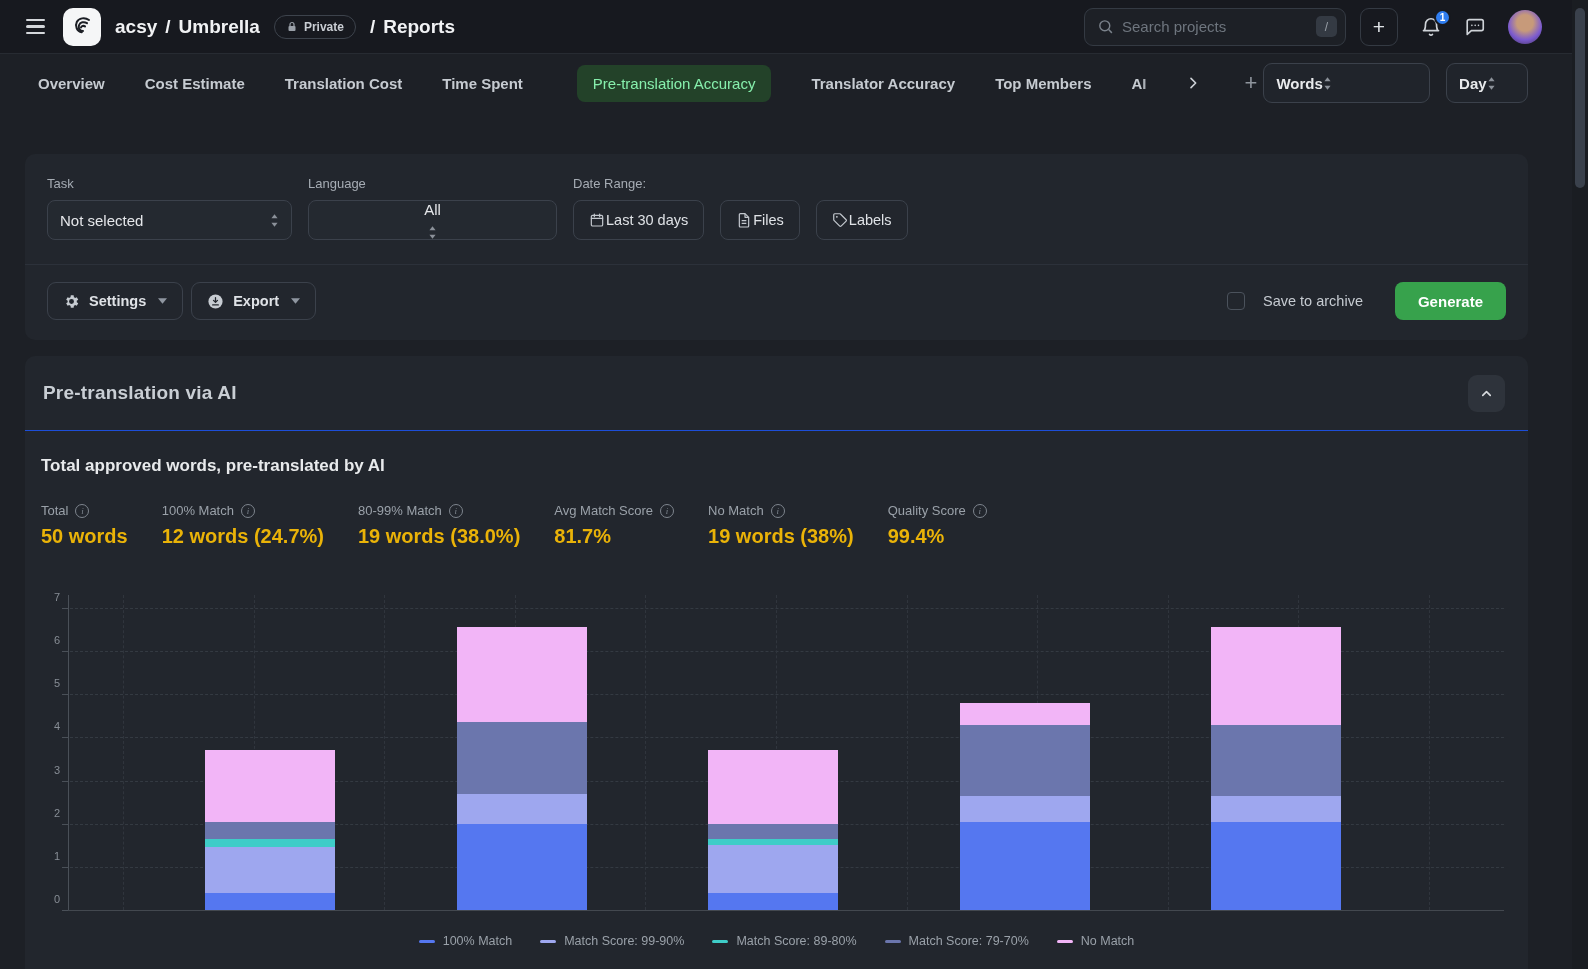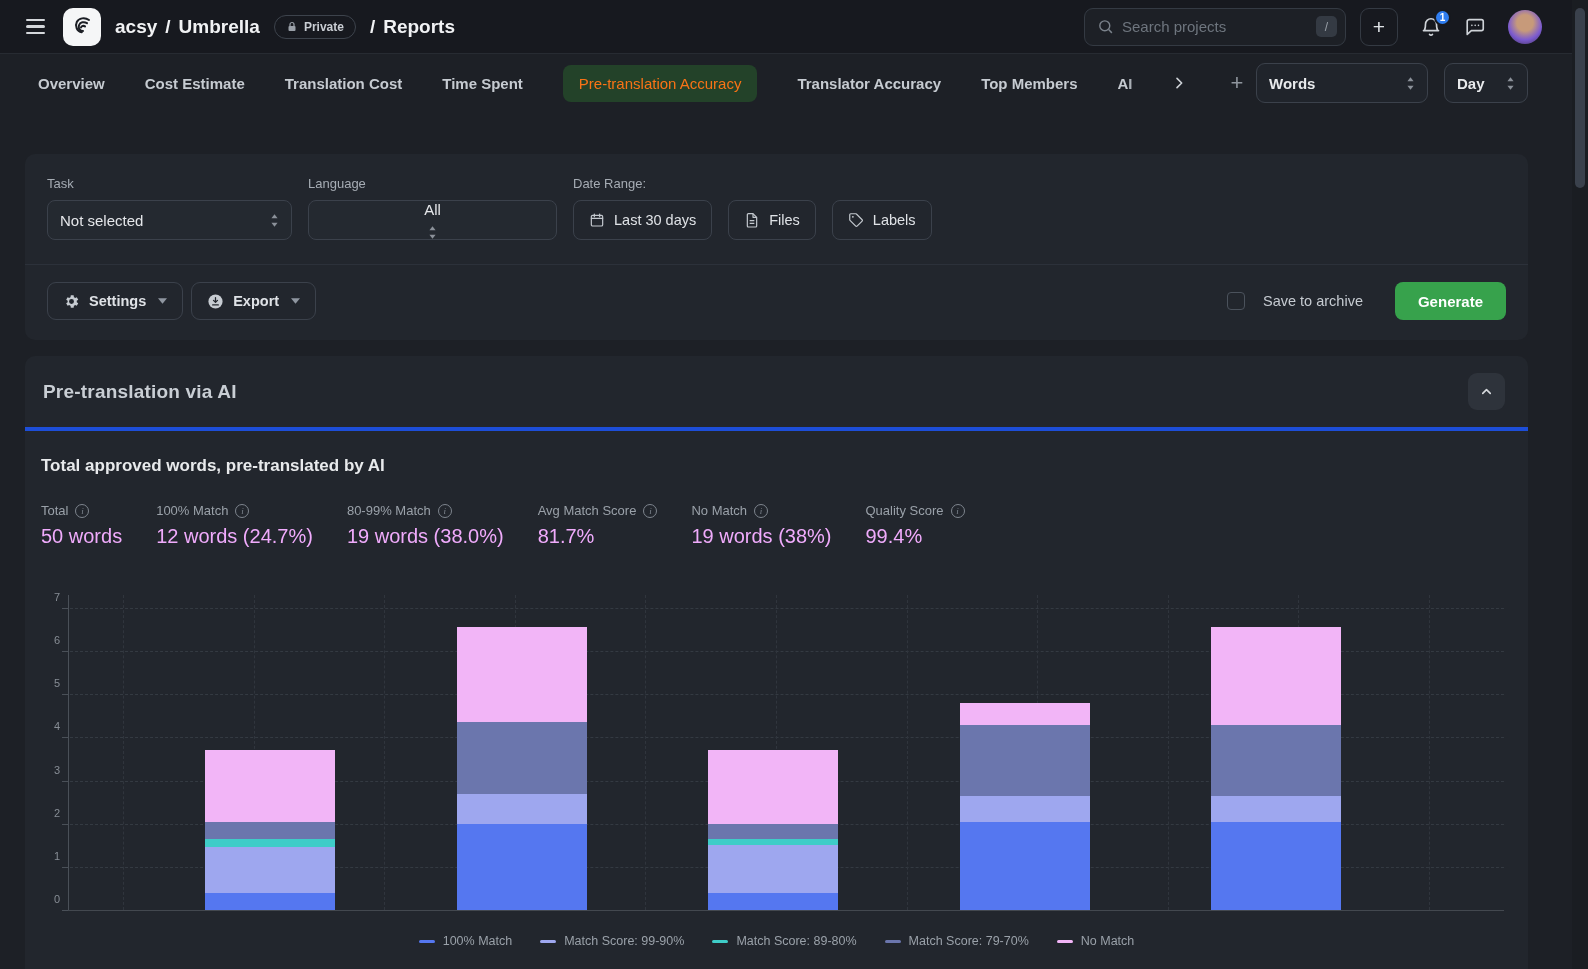--- a/index.html
+++ b/index.html
@@ -31,64 +31,64 @@
   .bell svg{width:22px;height:22px;color:#cfd3d8;}
   .badge{position:absolute;top:-5px;right:-7px;min-width:17px;height:17px;background:#2f7df0;border:2px solid #17191f;border-radius:9px;color:#fff;font-size:10px;font-weight:700;display:flex;align-items:center;justify-content:center;padding:0 3px;}
   .chat{padding:2px;cursor:pointer;margin-left:4px;}
   .chat svg{width:22px;height:22px;color:#cfd3d8;}
   .avatar{width:34px;height:34px;border-radius:50%;margin-left:6px;cursor:pointer;background:radial-gradient(circle at 50% 38%, #c79a7a 0 30%, #7c5bd0 62%, #3c2f52 100%);}
 
   
   .tabbar{display:flex;align-items:center;height:58px;padding:0 60px 0 38px;}
   .tabs{display:flex;align-items:center;gap:40px;}
   .tab{font-size:15px;color:#c6cbd1;cursor:pointer;white-space:nowrap;font-weight:bold;}
-  .tab.active{background:#234229;color:#f97316;font-weight:500;padding:10px 16px;border-radius:8px;}
+  .tab.active{background:#234229;color:#86efac;font-weight:500;padding:10px 16px;border-radius:8px;margin-left:14px;}
   .tab.truncated{width:25px;overflow:hidden;-webkit-mask-image:linear-gradient(90deg,#000 40%,transparent);mask-image:linear-gradient(90deg,#000 40%,transparent);}
   .tab-nav{background:none;border:none;color:#ced2d7;cursor:pointer;margin-left:24px;padding:4px;}
   .tab-nav svg{width:16px;height:16px;}
   .tab-add{background:none;border:none;color:#8f959d;font-size:22px;cursor:pointer;margin-left:34px;padding:2px 6px;}
-  .sel{height:40px;border:1px solid #3b414b;border-radius:9px;background:#20242b;display:flex;align-items:center;justify-content:space-between;padding:0 12px;font-size:15px;font-weight:600;color:#e8eaec;cursor:pointer;}
+  .sel{height:40px;border:1px solid #3b414b;border-radius:9px;background:#20242b;display:flex;align-items:center;justify-content:flex-start;padding:0 12px;font-size:15px;font-weight:600;color:#e8eaec;cursor:pointer;}
   .sel .updown{width:9px;height:13px;color:#8b9199;}
   .sel-words{width:172px;margin-left:auto;}
   .sel-day{width:84px;margin-left:16px;}
 
   
   .card{width:1503px;margin-left:25px;background:#22262d;border-radius:10px;}
   .filter-card{margin-top:42px;}
   .frow1{display:flex;align-items:flex-end;gap:16px;padding:22px 22px 24px;}
   .fgroup{display:flex;flex-direction:column;gap:9px;}
   .flabel{font-size:13px;color:#a6acb4;}
   .fsel{width:245px;height:40px;border:1px solid #3b414b;border-radius:8px;background:#242930;display:flex;align-items:center;justify-content:space-between;padding:0 12px;font-size:15px;color:#e5e7ea;cursor:pointer;}
   .fsel .updown{width:9px;height:13px;color:#8b9199;}
   .fsel-lang{width:249px;flex-direction:column;}
   .drbtns{display:flex;gap:16px;}
-  .fbtn{height:40px;border:1px solid #3b414b;border-radius:8px;background:transparent;color:#dfe2e6;font-size:14.5px;font-family:inherit;display:flex;align-items:center;gap:9px;padding:0 15px;cursor:pointer;text-align:center;}
+  .fbtn{height:40px;border:1px solid #3b414b;border-radius:8px;background:transparent;color:#dfe2e6;font-size:14.5px;font-family:inherit;display:flex;align-items:center;gap:1px;padding:0 15px;cursor:pointer;text-align:center;}
   .fbtn svg{width:16px;height:16px;color:#c3c8ce;}
   .fdivider{height:1px;background:#2c313a;}
   .frow2{display:flex;align-items:center;gap:8px;padding:17px 22px 20px;}
   .tbtn{height:38px;border:1px solid #3b414b;border-radius:9px;background:transparent;color:#dfe2e6;font-size:14.5px;font-weight:600;font-family:inherit;display:flex;align-items:center;gap:9px;padding:0 15px;cursor:pointer;}
   .tbtn svg.lead{width:17px;height:17px;color:#c7ccd2;}
   .tbtn svg.caret{width:9px;height:6px;color:#8f96a0;margin-left:3px;}
   .frow2 .spacer{flex:1;}
   .chk{width:18px;height:18px;border:1.5px solid #4b525c;border-radius:4px;background:transparent;cursor:pointer;}
   .chklabel{font-size:14.5px;color:#c6cbd1;margin-left:10px;margin-right:24px;cursor:pointer;}
   .genbtn{height:38px;border:none;border-radius:8px;background:#37a24c;color:#fff;font-size:15px;font-weight:700;font-family:inherit;padding:0 23px;cursor:pointer;}
 
   
   .chart-card{margin-top:16px;height:660px;overflow:hidden;}
-  .chead{height:75px;display:flex;align-items:center;padding:0 23px 0 18px;border-bottom:4px solid #1d4ed8;}
+  .chead{height:75px;display:flex;align-items:center;padding:0 23px 0 18px;border-bottom:1px solid #1d4ed8;}
   .ctitle{font-size:19px;font-weight:700;color:#c9ced4;letter-spacing:.2px;}
   .collapse{margin-left:auto;width:37px;height:37px;border:none;border-radius:9px;background:#2e333b;color:#d6d9dd;display:flex;align-items:center;justify-content:center;cursor:pointer;}
   .collapse svg{width:15px;height:15px;}
   .cbody{padding:25px 16px 0 16px;}
   .section-title{font-size:17px;font-weight:700;color:#e8eaec;}
   .stats{display:flex;gap:34px;margin-top:27px;}
   .stat-label{display:flex;align-items:center;gap:7px;font-size:13px;color:#9aa1a9;white-space:nowrap;}
   .info{width:14px;height:14px;border:1px solid #7e858e;border-radius:50%;color:#7e858e;font-size:9px;font-style:italic;font-family:"Liberation Serif",serif;display:inline-flex;align-items:center;justify-content:center;flex:none;}
-  .stat-value{font-size:20px;color:#f0abfc;margin-top:7px;white-space:nowrap;}
+  .stat-value{font-size:20px;color:#eab308;margin-top:7px;white-space:nowrap;font-weight:bold;}
 
   .plot{position:relative;height:330px;margin:33px 8px 0 27px;}
   .yaxis{position:absolute;left:0;top:14px;bottom:0;width:1px;background:#4a5058;}
   .baseline{position:absolute;left:-6px;right:0;bottom:0;height:1px;background:#43484f;}
   .hgrid{position:absolute;left:2px;right:0;height:0;border-top:1px dashed #343a42;}
   .vgrid{position:absolute;top:14px;bottom:1px;width:0;border-left:1px dashed #30353d;}
   .ytick{position:absolute;left:-30px;width:22px;text-align:right;font-size:11px;color:#878d95;transform:translateY(-6px);}
   .ymark{position:absolute;left:-6px;width:6px;height:1px;background:#4a5058;}
   .bar{position:absolute;bottom:1px;width:130px;}
   .seg{position:absolute;left:0;width:100%;}

